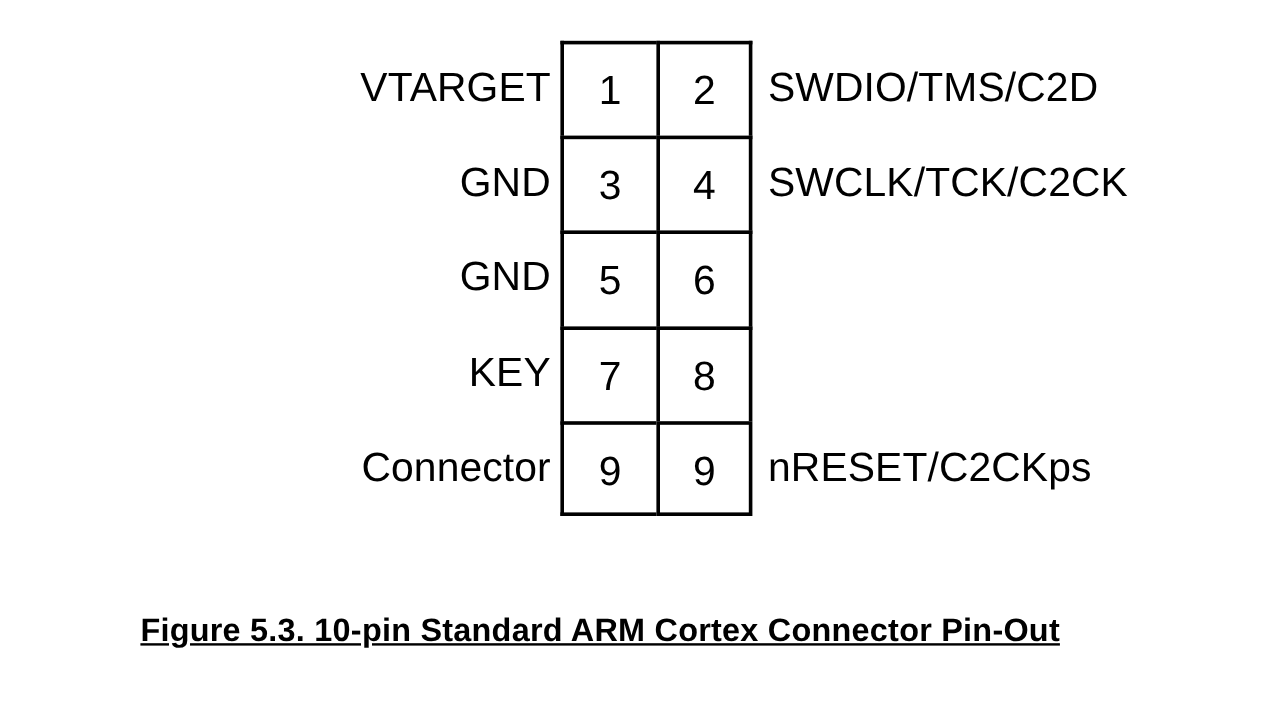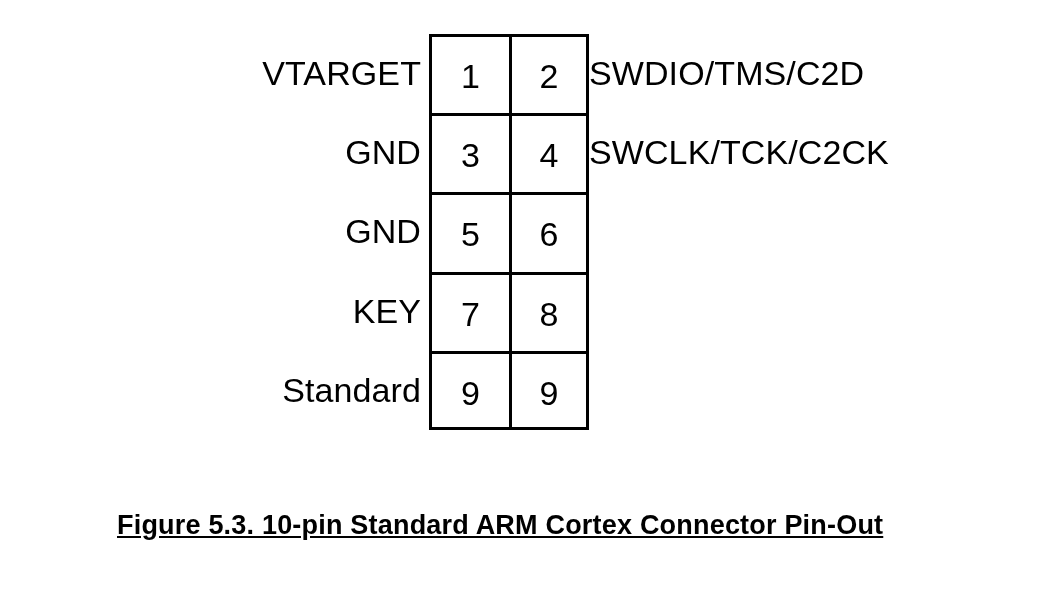--- a/index.html
+++ b/index.html
@@ -33,21 +33,21 @@
     height: 396px;
   }
 
   .pin-row {
     display: flex;
     align-items: stretch;
     height: 79.2px;
   }
 
   .label-left {
-    width: 429px;
+    width: 467px;
     text-align: right;
     font-size: 34px;
     line-height: 79.2px;
     letter-spacing: 0.1px;
     white-space: nowrap;
     padding-right: 8px;
     box-sizing: border-box;
   }
 
   .cell {
@@ -67,20 +67,21 @@
     border-bottom: 3px solid #000;
   }
 
   .label-right {
     flex: 1 1 auto;
     text-align: left;
     font-size: 34px;
     line-height: 79.2px;
     letter-spacing: 0.1px;
     white-space: nowrap;
+    padding-left: 13px;
     box-sizing: border-box;
   }
 
   
   .caption {
     position: absolute;
     left: 117px;
     top: 508px;
     width: 860px;
     font-size: 27px;
@@ -118,22 +119,23 @@
       <div class="cell col-right">6</div>
     </div>
 
     <div class="pin-row">
       <div class="label-left">KEY</div>
       <div class="cell col-left">7</div>
       <div class="cell col-right">8</div>
     </div>
 
     <div class="pin-row">
-      <div class="label-left">Standard</div>
+      <div class="label-left">Connector</div>
       <div class="cell col-left">9</div>
       <div class="cell col-right">9</div>
+      <div class="label-right">nRESET/C2CKps</div>
     </div>
 
   </div>
 
   <div class="caption">Figure 5.3.  10-pin Standard ARM Cortex Connector Pin-Out</div>
 
 </div>
 
 </body></html>

